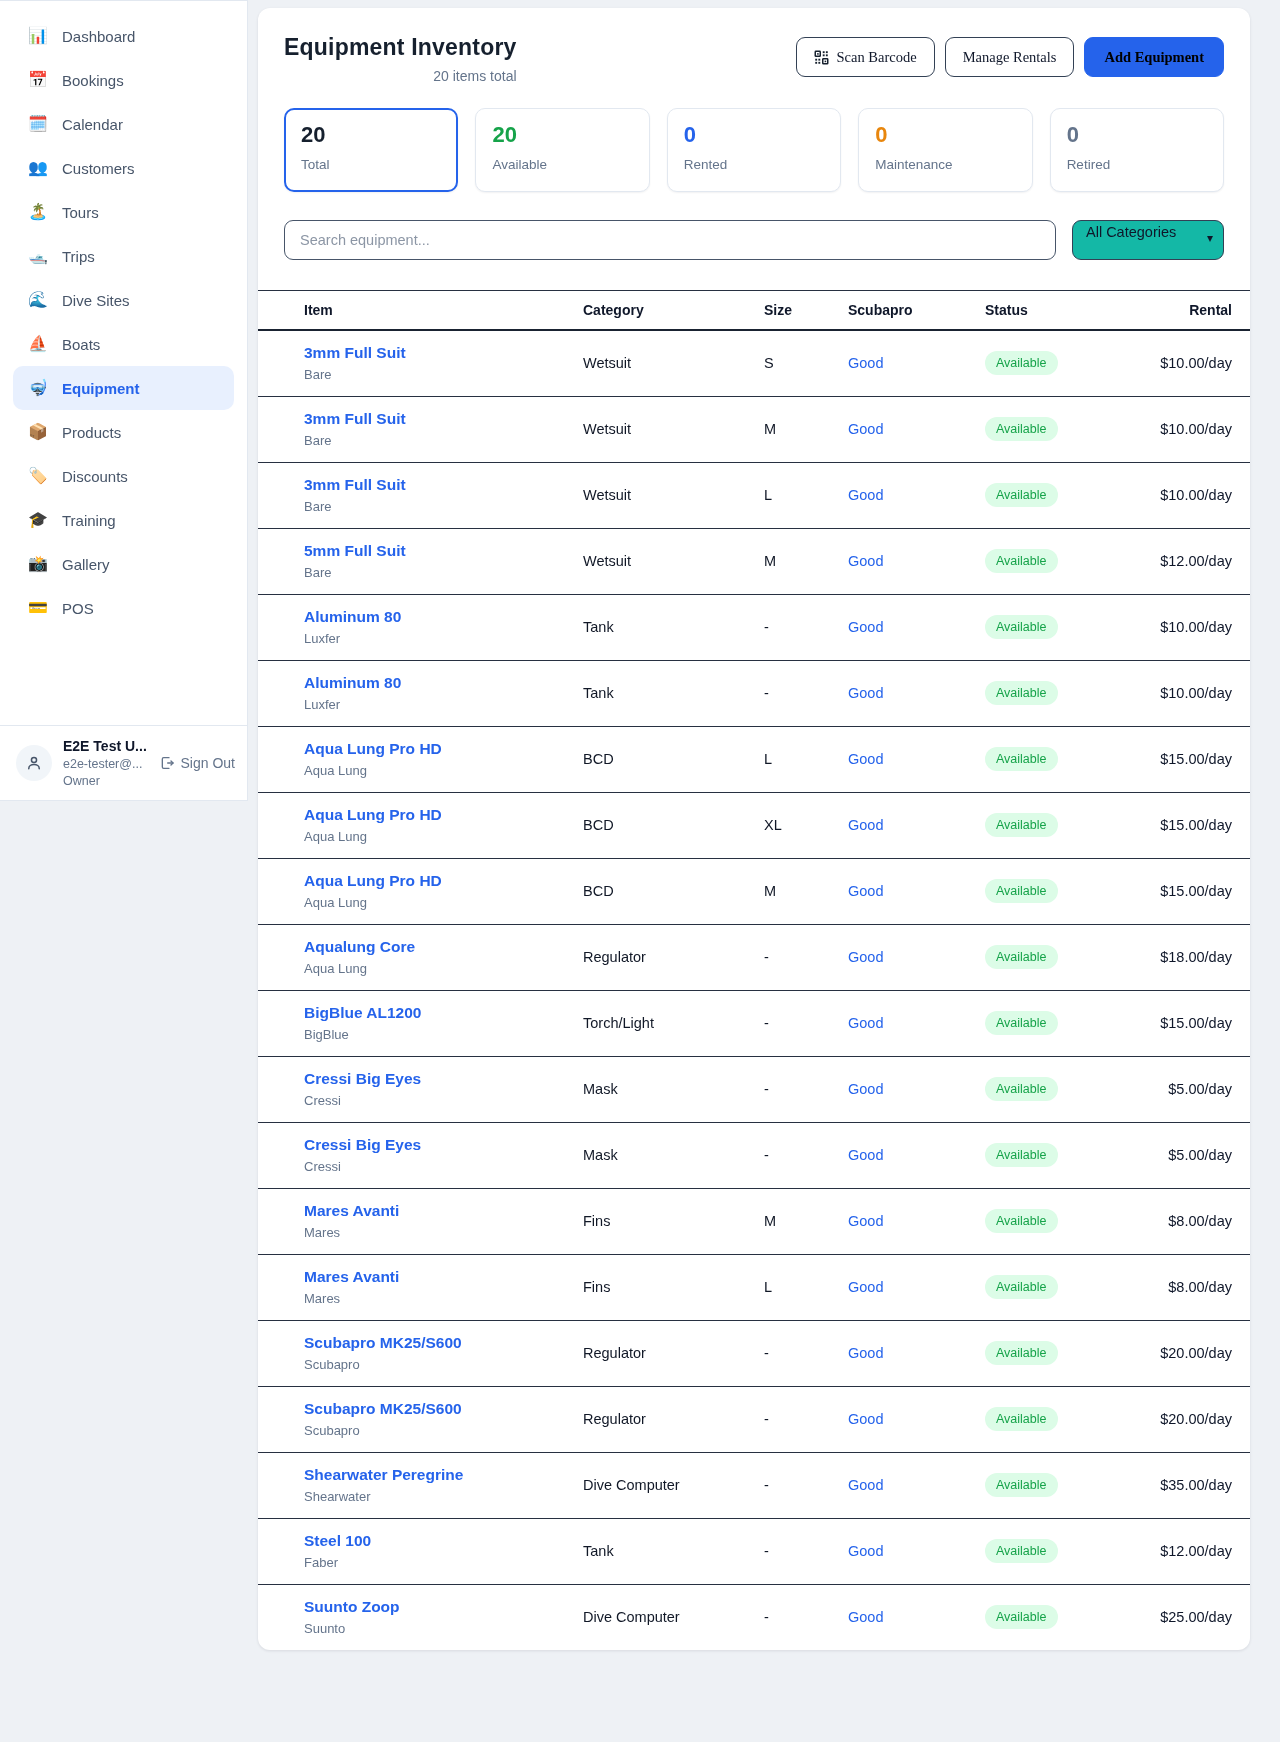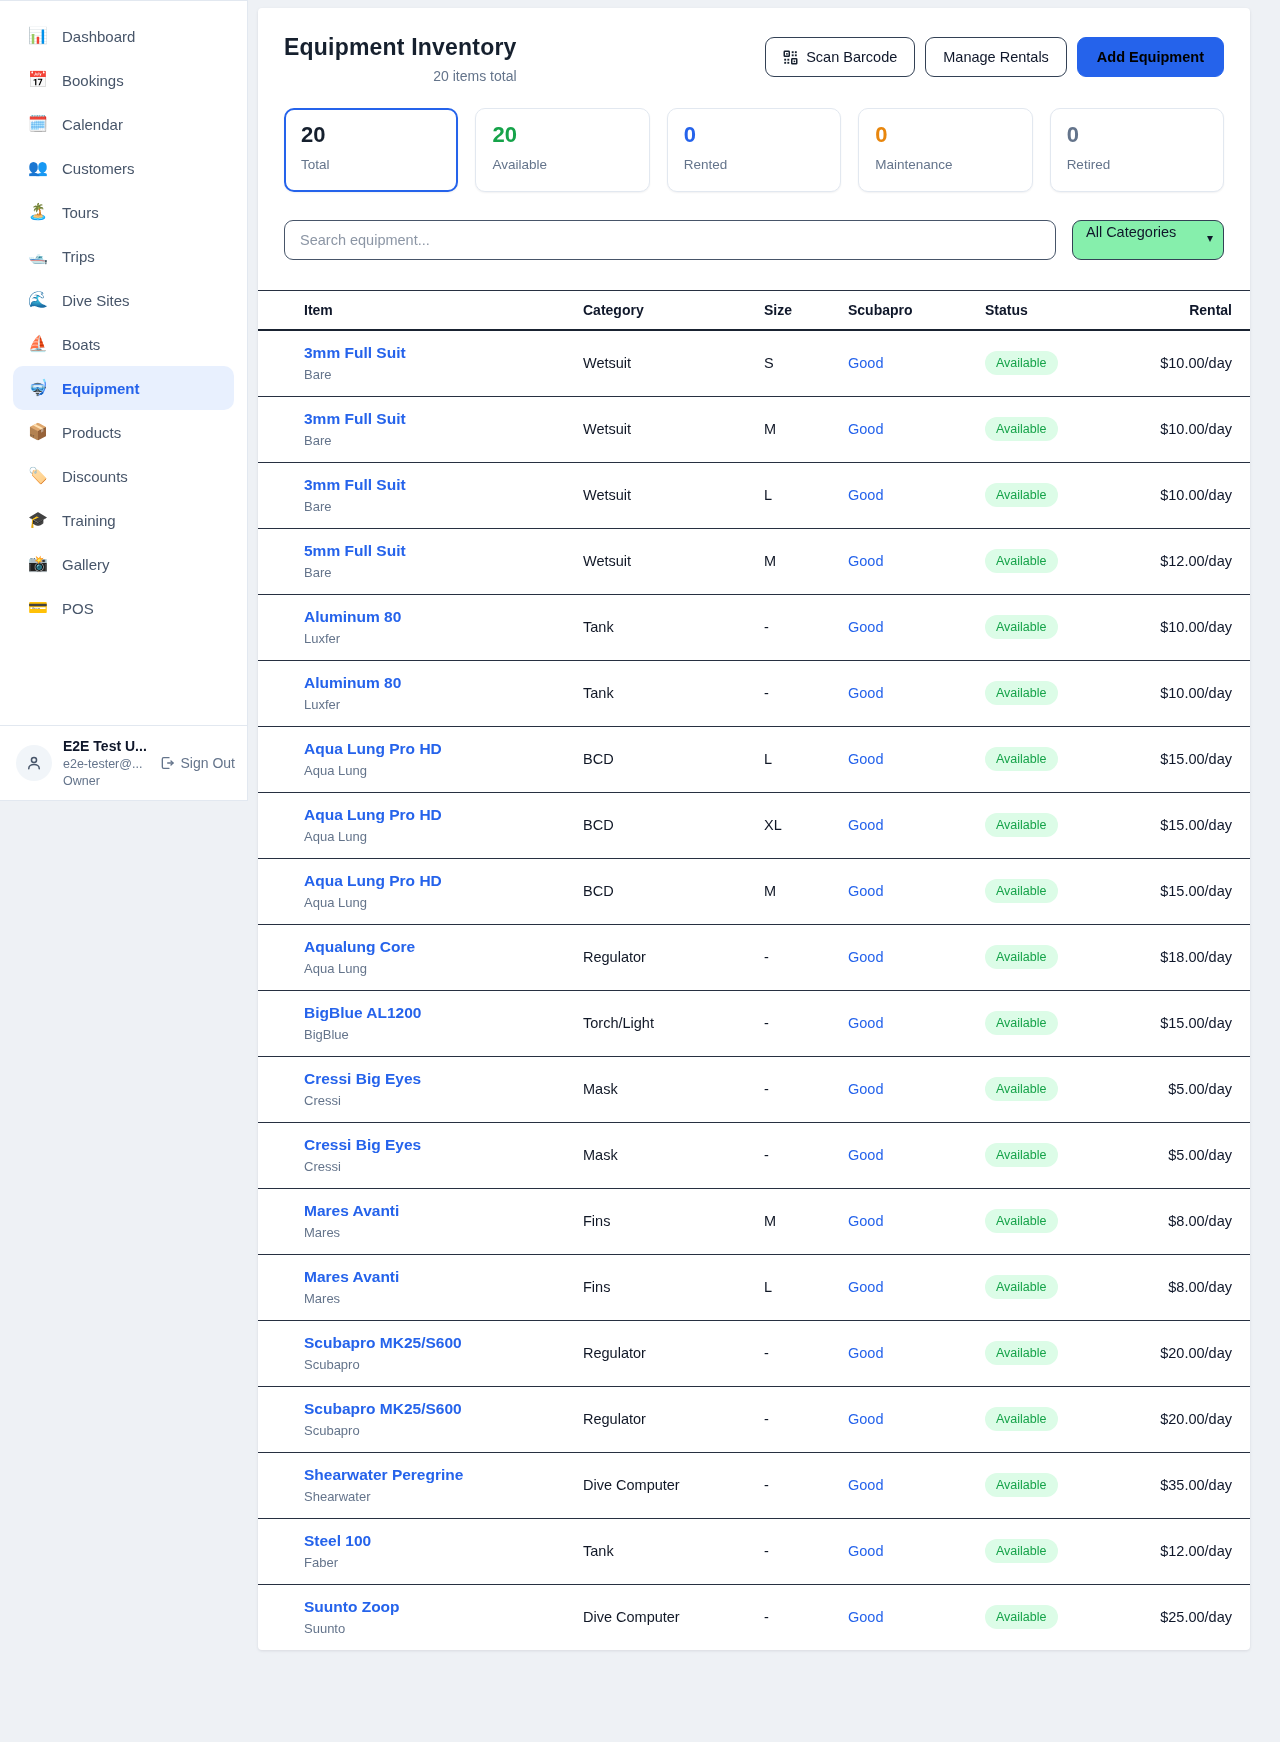--- a/index.html
+++ b/index.html
@@ -51,35 +51,35 @@
   .sign-out {
     margin-left: auto; display: flex; align-items: center; gap: 6px;
     color: #64748b; font-size: 14px; cursor: pointer; white-space: nowrap;
   }
 
   
   .main {
     position: absolute; left: 258px; top: 8px;
     width: 992px;
     background: #ffffff;
-    border-radius: 4px;
+    border-radius: 12px;
     box-shadow: 0 1px 3px rgba(15,23,42,.10);
     padding-top: 26px;
     overflow: hidden;
   }
   .main-header { display: flex; justify-content: space-between; align-items: flex-start; padding: 0 26px; }
   .page-title { font-size: 23px; font-weight: 800; color: #16202e; letter-spacing: .2px; }
   .page-subtitle { font-size: 14px; color: #64748b; margin-top: 7px; text-align: right; }
   .header-actions { display: flex; gap: 10px; align-items: center; margin-top: 3px; }
   .btn {
     height: 40px; border-radius: 9px; font-size: 14.5px;
     display: inline-flex; align-items: center; gap: 8px;
     padding: 0 17px; cursor: pointer; background: #fff;
     border: 1px solid #334155; color: #0f172a; font-weight: 500;
-    font-family: Liberation Sans, sans-serif;
+    font-family: Liberation Serif, serif;
   }
   .btn.primary { background: #2563eb; border-color: #2563eb; color: #000000; font-weight: 600; padding: 0 19px; }
 
   
   .stats { display: flex; gap: 17px; padding: 0 26px; margin-top: 24px; }
   .stat {
     flex: 1; height: 84px;
     background: #fff; border: 1px solid #e2e8f0; border-radius: 10px;
     padding: 13px 16px; box-shadow: 0 1px 2px rgba(15,23,42,.06);
     cursor: pointer;
@@ -93,21 +93,21 @@
   .search-input {
     flex: 1; height: 40px;
     border: 1px solid #475569; border-radius: 9px;
     padding: 0 15px; font-size: 14.5px; color: #0f172a;
     font-family: "Liberation Sans", sans-serif; outline: none; background: #fff;
   }
   .search-input::placeholder { color: #8c96a5; }
   .select-wrap { position: relative; width: 152px; flex: none; }
   .select-wrap select {
     width: 100%; height: 40px; appearance: none; -webkit-appearance: none;
-    border: 1px solid #334155; border-radius: 9px; background: #86efac;
+    border: 1px solid #334155; border-radius: 9px; background: #14b8a6;
     font-size: 14.5px; color: #0f172a; padding: 0 28px 16px 13px;
     font-family: "Liberation Sans", sans-serif; cursor: pointer;
   }
   .select-chevron {
     position: absolute; right: 11px; top: 11px;
     font-size: 12px; color: #0f172a; pointer-events: none;
   }
 
   
   table { width: 100%; border-collapse: collapse; margin-top: 30px; }

